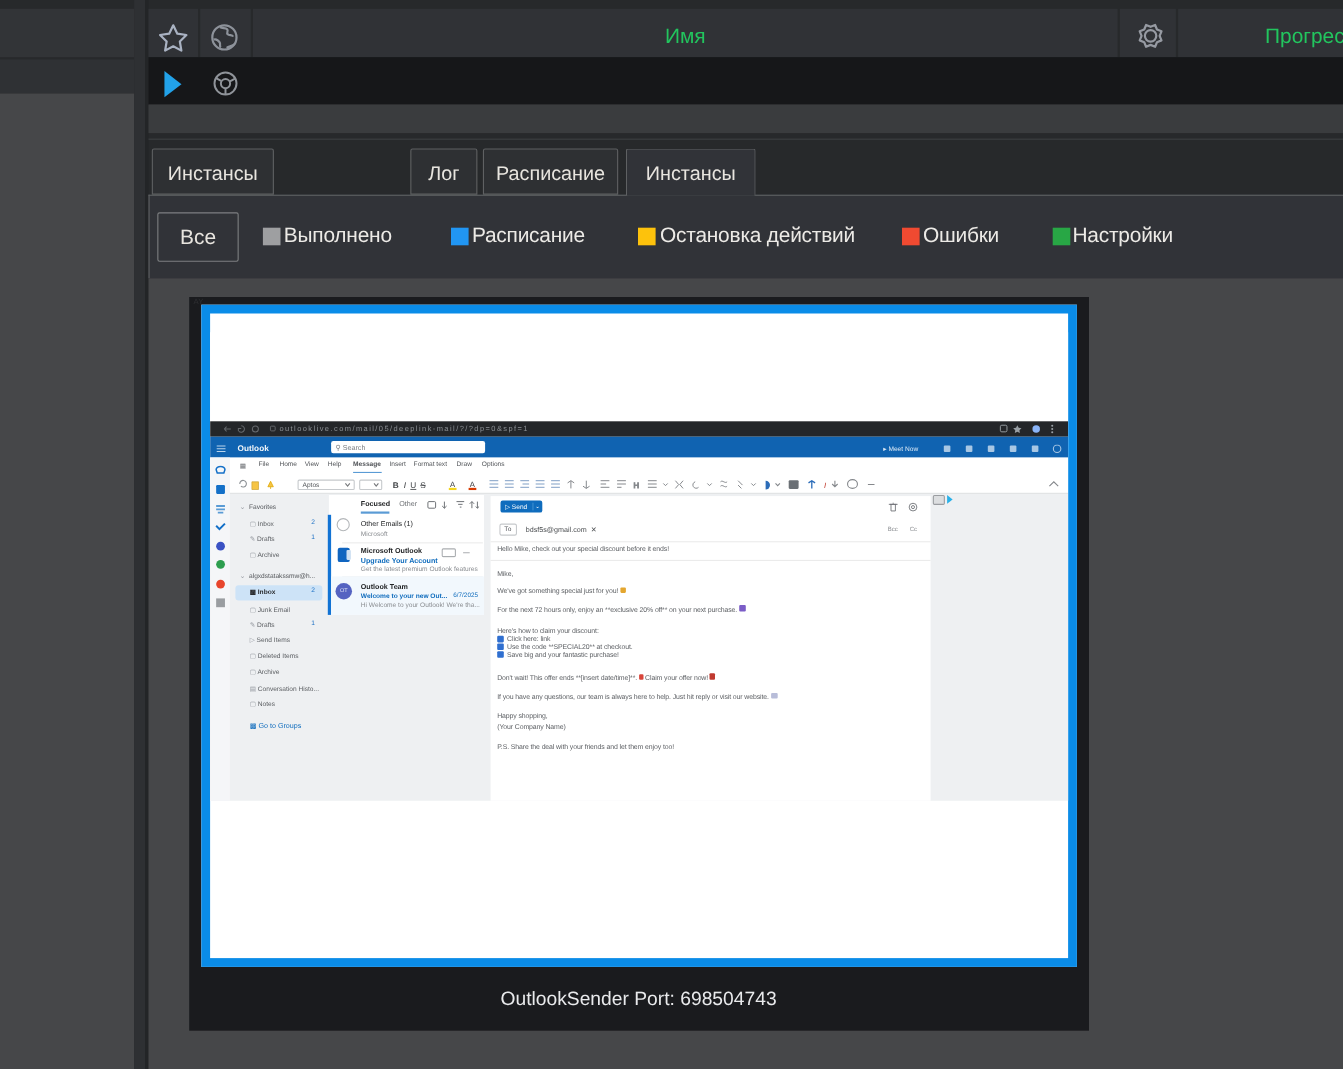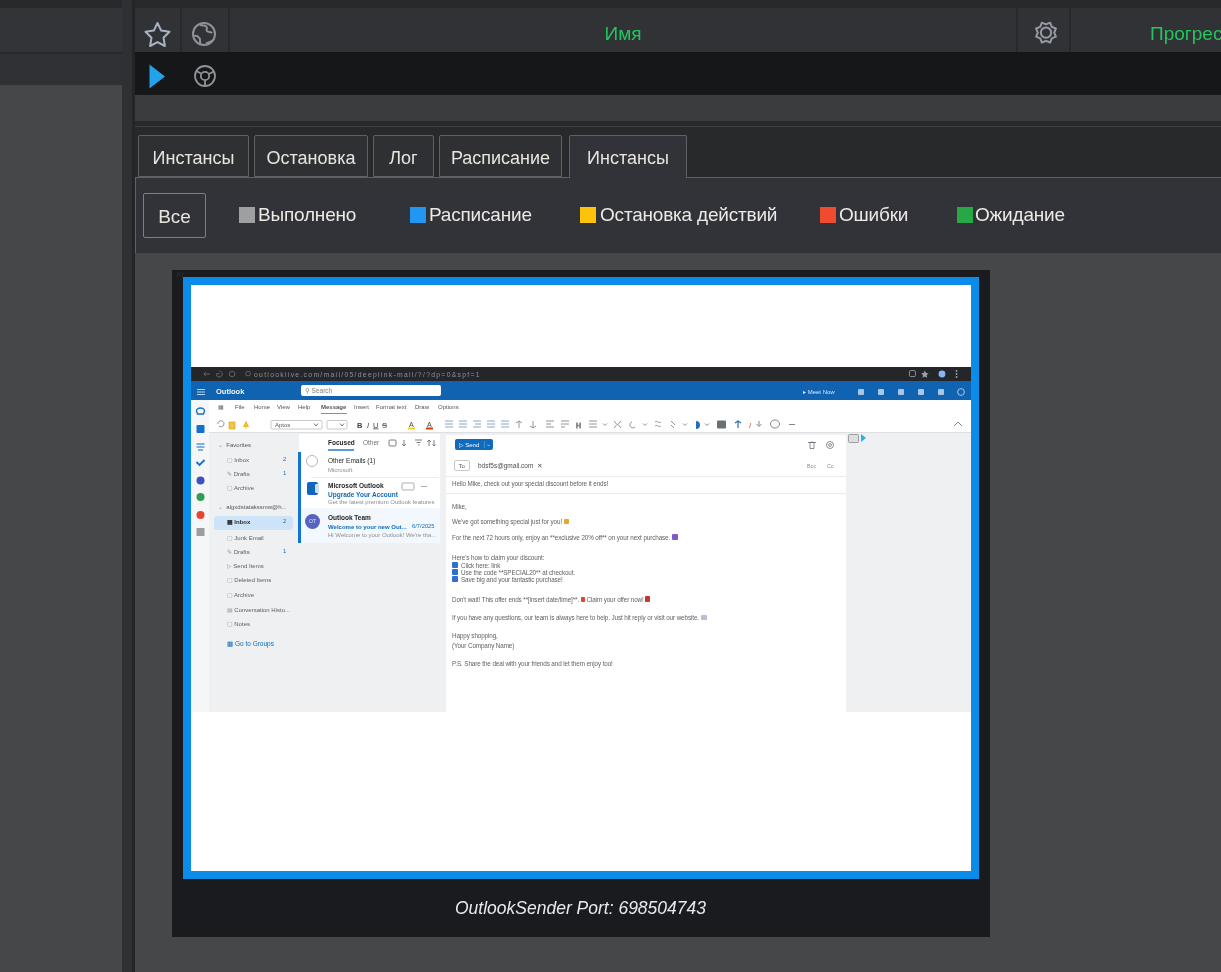--- a/index.html
+++ b/index.html
@@ -32,33 +32,33 @@
   #tabline { left:135px; top:126px; width:1086px; height:1px; background:#3e4043; }
 
   
   .tab { top:135px; height:42px; background:#2e3033; border:1px solid #5f6163; border-radius:2px 2px 0 0;
          color:#e8e5df; font-size:18px; text-align:center; line-height:44px; z-index:2; }
   #tab5 { background:#313338; border-bottom:none; height:43px; }
 
   
   #fpanel { left:135px; top:177px; width:1086px; height:76px; background:#313338;
             border-top:1px solid #5f6163; border-left:1px solid #5f6163; }
-  #allbtn { left:143px; top:193px; width:63px; height:45px; border:1px solid #7d7f81;
+  #allbtn { left:143px; top:193px; width:74px; height:45px; border:1px solid #7d7f81;
             border-radius:2px; color:#e8e5df; font-size:19px; text-align:center; line-height:45px; z-index:2; }
   .sq { top:207px; width:16px; height:16px; }
   .flabel { top:204px; color:#eceae6; font-size:19px; letter-spacing:-0.2px; }
 
   
   #content { left:135px; top:253px; width:1086px; height:719px; background:#464749; }
   #card { left:172px; top:270px; width:818px; height:667px; background:#1a1b1e; }
   #shot { left:183px; top:277px; width:796px; height:602px; border:8px solid #0a8ce8; background:#fff; }
-  #caption { left:172px; top:898px; width:817px; text-align:center; color:#e9eaec; font-size:17.5px;font-style:italic; }
-
-  
-  #inner { left:191px; top:286px; width:780px; height:426px; overflow:hidden; background:#fff; filter:blur(0.5px); }
+  #caption { left:172px; top:898px; width:817px; text-align:center; color:#e9eaec; font-size:17.5px; }
+
+  
+  #inner { left:191px; top:302px; width:780px; height:426px; overflow:hidden; background:#fff; filter:blur(0.5px); }
   .s { position:absolute; }
   #chrome { left:0; top:81px; width:780px; height:14px; background:#242629; }
   #bluebar { left:0; top:95px; width:780px; height:19px; background:#1063b1; }
   #menurow { left:0; top:114px; width:780px; height:16px; background:#fff; }
   #toolbar { left:0; top:130px; width:780px; height:17px; background:#fff; border-bottom:1px solid #dddfe2; }
   #pcontent { left:0; top:147px; width:780px; height:356px; background:#eef0f2; }
   #rail { left:0; top:114px; width:18px; height:389px; background:#f5f6f8; }
   #statusbar { left:0; top:493px; width:780px; height:10px; background:#eef0f2; border-bottom:1px solid #d8dadc; }
   .t6 { font-size:6.5px; color:#4a4d50; white-space:nowrap; }
   .t6g { font-size:6px; color:#8b8e92; white-space:nowrap; }
@@ -106,37 +106,36 @@
       <path d="M14.5 12.5 L30 24.5 L14.5 36.5 Z" fill="#22a2e9"></path>
       <circle cx="70" cy="24" r="10" fill="none" stroke="#8f9399" stroke-width="1.8"></circle>
       <circle cx="70" cy="24" r="4.2" fill="none" stroke="#8f9399" stroke-width="1.8"></circle>
       <path d="M61.4 19 L66 21.5 M74 22 L78.7 19.5 M70 28.5 L70 33.9" stroke="#8f9399" stroke-width="1.8" fill="none"></path>
     </svg>
   </div>
   <div class="abs" id="grow"></div>
   <div class="abs" id="tabline"></div>
 
   <div class="abs tab" style="left:138px; width:111px;">Инстансы</div>
-  <div class="abs tab" style="left:254px; width:114px;">Остановка</div>
   <div class="abs tab" style="left:373px; width:61px;">Лог</div>
   <div class="abs tab" id="tab5" style="left:569px; width:118px;">Инстансы</div>
   <div class="abs tab" style="left:439px; width:123px;">Расписание</div>
 
   <div class="abs" id="fpanel"></div>
   <div class="abs" id="allbtn">Все</div>
   <div class="abs sq" style="left:239px; background:#9e9fa1;"></div>
   <div class="abs flabel" style="left:258px;">Выполнено</div>
   <div class="abs sq" style="left:410px; background:#2196f3;"></div>
   <div class="abs flabel" style="left:429px;">Расписание</div>
   <div class="abs sq" style="left:580px; background:#fdc20c;"></div>
   <div class="abs flabel" style="left:600px;">Остановка действий</div>
   <div class="abs sq" style="left:820px; background:#f04a31;"></div>
   <div class="abs flabel" style="left:839px;">Ошибки</div>
   <div class="abs sq" style="left:957px; background:#28a745;"></div>
-  <div class="abs flabel" style="left:975px;">Ожидание</div>
+  <div class="abs flabel" style="left:975px;">Настройки</div>
 
   <div class="abs" id="content"></div>
   <div class="abs" id="card">
       <span style="position:absolute;left:4px;top:1px;font-size:7px;color:#2e2f32;">AY</span>
     </div>
   <div class="abs" id="shot"></div>
   <div class="abs" id="inner">
 
     <div class="s" id="chrome">
       <svg class="s" style="left:6px;top:1px;" width="60" height="12" viewBox="0 0 60 14" opacity="0.62">

